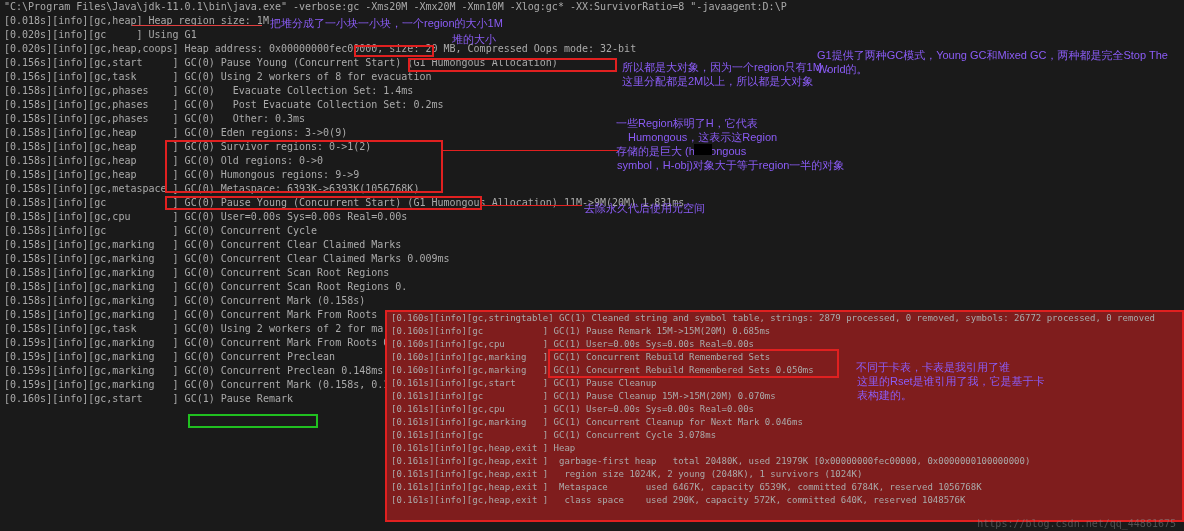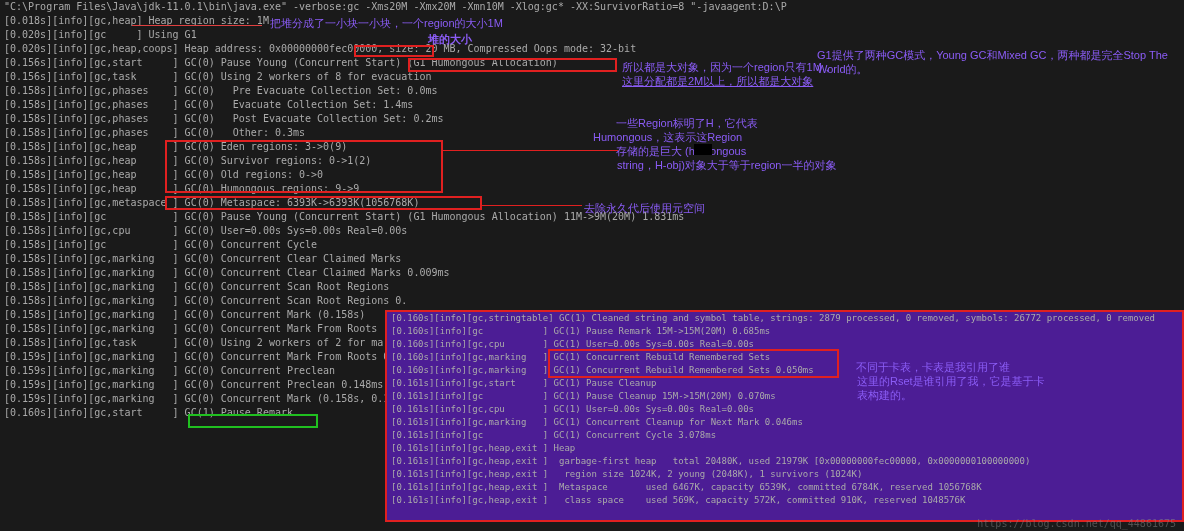--- a/index.html
+++ b/index.html
@@ -47,21 +47,21 @@
       width: 18px;
       height: 11px;
     }
     .second-panel {
       position: absolute;
       left: 385px;
       top: 310px;
       width: 799px;
       height: 212px;
       border: 2px solid #e02020;
-      background: #4c1d95;
+      background: #7f1d1d;
       overflow: hidden;
     }
     .second-panel .terminal-line {
       font-size: 9px;
       line-height: 13px;
     }
     .watermark {
       position: absolute;
       bottom: 2px;
       right: 8px;
@@ -84,21 +84,20 @@
 </head>
 <body>
 
 <div id="main-terminal">
     <div class="terminal-line cmd-line">"C:\Program Files\Java\jdk-11.0.1\bin\java.exe" -verbose:gc -Xms20M -Xmx20M -Xmn10M -Xlog:gc* -XX:SurvivorRatio=8 "-javaagent:D:\P</div>
     <div class="terminal-line">[0.018s][info][gc,heap] Heap region size: 1M</div>
     <div class="terminal-line">[0.020s][info][gc     ] Using G1</div>
     <div class="terminal-line">[0.020s][info][gc,heap,coops] Heap address: 0x00000000fec00000, size: 20 MB, Compressed Oops mode: 32-bit</div>
     <div class="terminal-line">[0.156s][info][gc,start     ] GC(0) Pause Young (Concurrent Start) (G1 Humongous Allocation)</div>
     <div class="terminal-line">[0.156s][info][gc,task      ] GC(0) Using 2 workers of 8 for evacuation</div>
-    <div class="terminal-line">[0.158s][info][gc,phases    ] GC(0)   Pre Evacuate Collection Set: 0.0ms</div>
     <div class="terminal-line">[0.158s][info][gc,phases    ] GC(0)   Evacuate Collection Set: 1.4ms</div>
     <div class="terminal-line">[0.158s][info][gc,phases    ] GC(0)   Post Evacuate Collection Set: 0.2ms</div>
     <div class="terminal-line">[0.158s][info][gc,phases    ] GC(0)   Other: 0.3ms</div>
     <div class="terminal-line">[0.158s][info][gc,heap      ] GC(0) Eden regions: 3-&gt;0(9)</div>
     <div class="terminal-line">[0.158s][info][gc,heap      ] GC(0) Survivor regions: 0-&gt;1(2)</div>
     <div class="terminal-line">[0.158s][info][gc,heap      ] GC(0) Old regions: 0-&gt;0</div>
     <div class="terminal-line">[0.158s][info][gc,heap      ] GC(0) Humongous regions: 9-&gt;9</div>
     <div class="terminal-line">[0.158s][info][gc,metaspace ] GC(0) Metaspace: 6393K-&gt;6393K(1056768K)</div>
     <div class="terminal-line">[0.158s][info][gc           ] GC(0) Pause Young (Concurrent Start) (G1 Humongous Allocation) 11M-&gt;9M(20M) 1.831ms</div>
     <div class="terminal-line">[0.158s][info][gc,cpu       ] GC(0) User=0.00s Sys=0.00s Real=0.00s</div>
@@ -111,28 +110,28 @@
     <div class="terminal-line">[0.158s][info][gc,marking   ] GC(0) Concurrent Mark From Roots</div>
     <div class="terminal-line">[0.158s][info][gc,task      ] GC(0) Using 2 workers of 2 for marki</div>
     <div class="terminal-line">[0.159s][info][gc,marking   ] GC(0) Concurrent Mark From Roots 0.29</div>
     <div class="terminal-line">[0.159s][info][gc,marking   ] GC(0) Concurrent Preclean</div>
     <div class="terminal-line">[0.159s][info][gc,marking   ] GC(0) Concurrent Preclean 0.148ms</div>
     <div class="terminal-line">[0.159s][info][gc,marking   ] GC(0) Concurrent Mark (0.158s, 0.159s</div>
     <div class="terminal-line">[0.160s][info][gc,start     ] GC(1) Pause Remark</div>
   </div>
 
 <div class="annotation" style="left:270px; top:16px;">把堆分成了一小块一小块，一个region的大小1M</div>
-<div class="annotation" style="left:428px; top:32px;font-weight:bold;">堆的大小</div>
+<div class="annotation" style="left:452px; top:32px;">堆的大小</div>
 <div class="annotation" style="left:817px; top:32px; width:360px;margin-top:16px;">G1提供了两种GC模式，Young GC和Mixed GC，两种都是完全Stop The World的。</div>
 <div class="annotation" style="left:622px; top:60px;">所以都是大对象，因为一个region只有1M，</div>
-<div class="annotation" style="left:622px; top:74px;text-decoration:underline;">这里分配都是2M以上，所以都是大对象</div>
+<div class="annotation" style="left:622px; top:74px;">这里分配都是2M以上，所以都是大对象</div>
 <div class="annotation" style="left:616px; top:116px;">一些Region标明了H，它代表</div>
-<div class="annotation" style="left:593px; top:130px;">Humongous，这表示这Region</div>
+<div class="annotation" style="left:628px; top:130px;">Humongous，这表示这Region</div>
 <div class="annotation" style="left:616px; top:144px;">存储的是巨大     (humongous</div>
-<div class="annotation" style="left:617px; top:158px;">string，H-obj)对象大于等于region一半的对象</div>
+<div class="annotation" style="left:617px; top:158px;">symbol，H-obj)对象大于等于region一半的对象</div>
 <div class="annotation" style="left:584px; top:201px;">去除永久代后使用元空间</div>
 
 <div class="black-blob" style="left:694px; top:144px;"></div>
 
 <div class="underline-red" style="left:132px; top:25px; width:130px;"></div>
 <div class="box-red" style="left:354px; top:45px; width:80px; height:12px;"></div>
 <div class="box-red" style="left:408px; top:58px; width:209px; height:14px;"></div>
 <div class="box-red" style="left:165px; top:140px; width:278px; height:53px;"></div>
 <div class="box-red" style="left:165px; top:196px; width:317px; height:14px;"></div>
 <div class="box-green" style="left:188px; top:414px; width:130px; height:14px;"></div>
@@ -149,21 +148,21 @@
       <div class="terminal-line">[0.160s][info][gc,marking   ] GC(1) Concurrent Rebuild Remembered Sets 0.050ms</div>
       <div class="terminal-line">[0.161s][info][gc,start     ] GC(1) Pause Cleanup</div>
       <div class="terminal-line">[0.161s][info][gc           ] GC(1) Pause Cleanup 15M-&gt;15M(20M) 0.070ms</div>
       <div class="terminal-line">[0.161s][info][gc,cpu       ] GC(1) User=0.00s Sys=0.00s Real=0.00s</div>
       <div class="terminal-line">[0.161s][info][gc,marking   ] GC(1) Concurrent Cleanup for Next Mark 0.046ms</div>
       <div class="terminal-line">[0.161s][info][gc           ] GC(1) Concurrent Cycle 3.078ms</div>
       <div class="terminal-line">[0.161s][info][gc,heap,exit ] Heap</div>
       <div class="terminal-line">[0.161s][info][gc,heap,exit ]  garbage-first heap   total 20480K, used 21979K [0x00000000fec00000, 0x0000000100000000)</div>
       <div class="terminal-line">[0.161s][info][gc,heap,exit ]   region size 1024K, 2 young (2048K), 1 survivors (1024K)</div>
       <div class="terminal-line">[0.161s][info][gc,heap,exit ]  Metaspace       used 6467K, capacity 6539K, committed 6784K, reserved 1056768K</div>
-      <div class="terminal-line">[0.161s][info][gc,heap,exit ]   class space    used 569K, capacity 572K, committed 910K, reserved 1048576K</div>
+      <div class="terminal-line">[0.161s][info][gc,heap,exit ]   class space    used 290K, capacity 572K, committed 640K, reserved 1048576K</div>
     </div>
   <div class="box-inner-red" style="left:161px; top:37px; width:291px; height:29px;"></div>
 </div>
 
 <div class="annotation" style="left:856px; top:360px;">不同于卡表，卡表是我引用了谁</div>
 <div class="annotation" style="left:857px; top:374px;">这里的Rset是谁引用了我，它是基于卡</div>
 <div class="annotation" style="left:857px; top:388px;text-align:right;">表构建的。</div>
 
 <div class="watermark">https://blog.csdn.net/qq_44861675</div>
 

